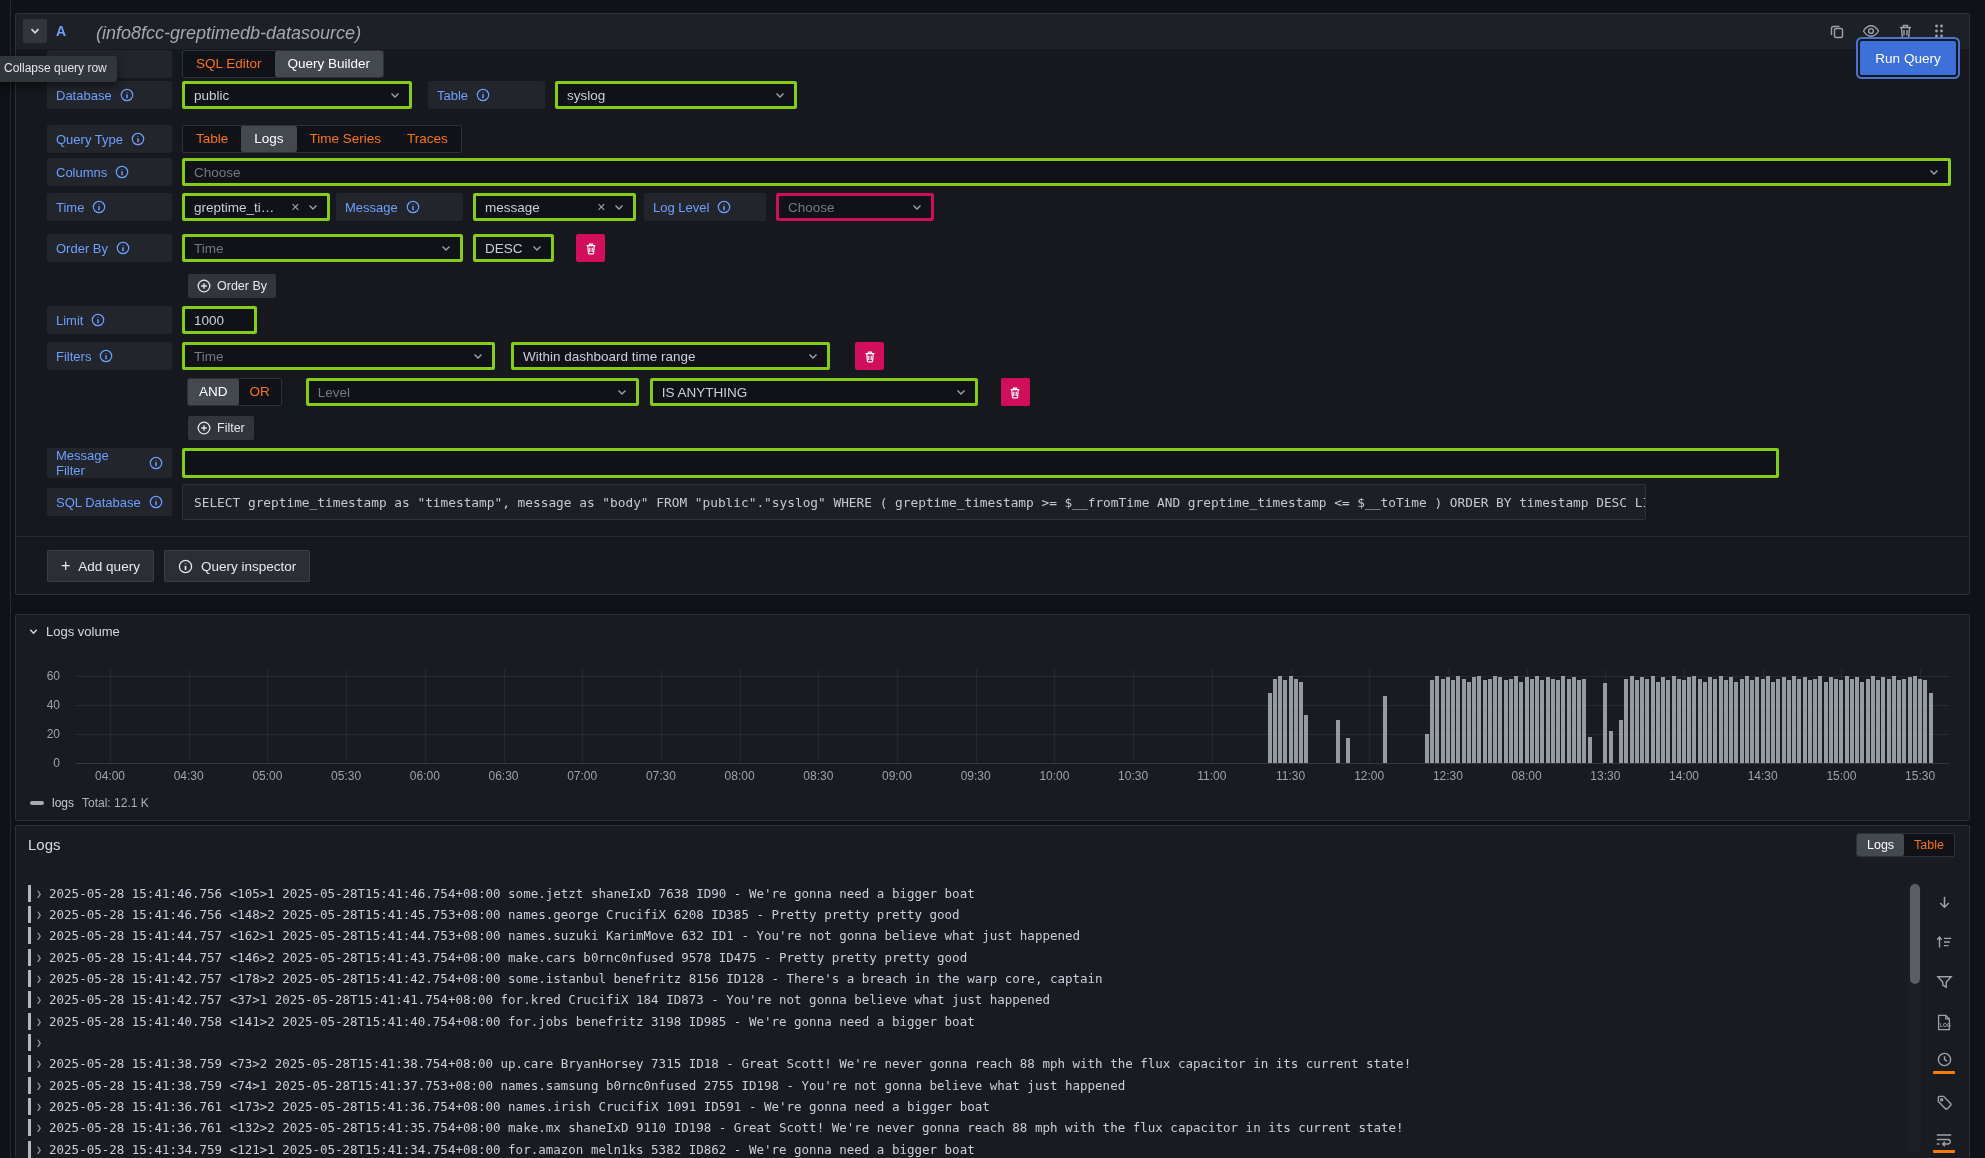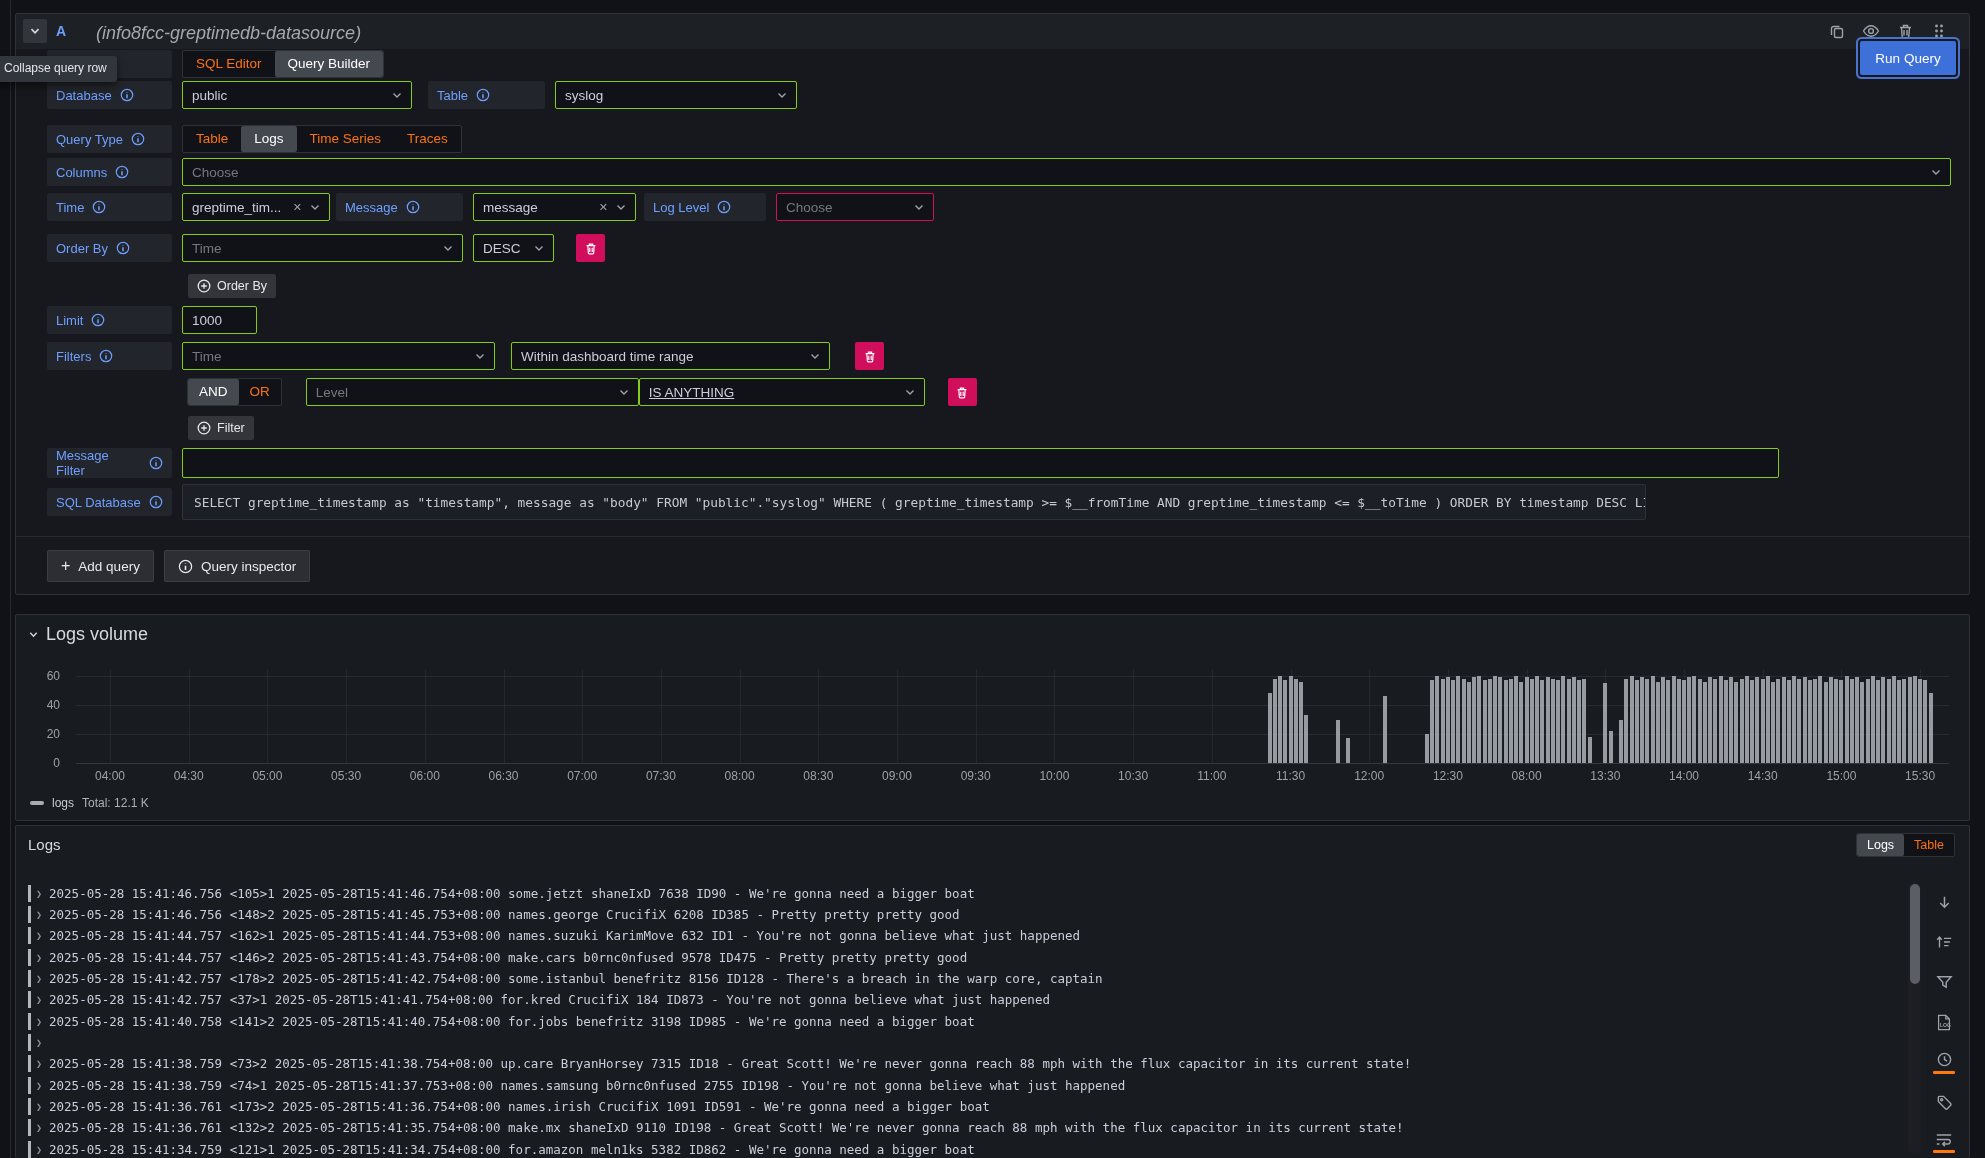--- a/index.html
+++ b/index.html
@@ -25,21 +25,21 @@
 
   .tooltip { position:absolute; left:-22px; top:42px; height:26px; padding:5px 10px;
     background:#31353c; color:#e4e5e9; font-size:12px; border-radius:3px; white-space:nowrap;
     box-shadow:0 4px 8px rgba(0,0,0,.5); z-index:50; }
 
   
   .frow { position:absolute; display:flex; align-items:stretch; height:28px; }
   .flabel { display:flex; align-items:center; background:#22252b;
     color:#6e9fff; font-size:13px; font-weight:500; padding:0 9px; border-radius:2px; margin-right:10px; }
   .info-ic { color:#6e9fff; display:flex; align-items:center; margin-left:8px; }
-  .gsel, .ginput { display:flex; align-items:center; background:#111217; border:1px solid #84cc16;
+  .gsel, .ginput { display:flex; align-items:center; background:#111217; border:3px solid #84cc16;
     border-radius:2px; padding:0 9px; font-size:13.5px; color:#ccccdc; position:relative; }
   .gsel .val { flex:1 1 auto; overflow:hidden; white-space:nowrap; text-overflow:ellipsis; }
   .ph { color:#75787f; }
   .chev { margin-left:8px; color:#9da2ab; flex:0 0 auto; display:flex; align-items:center; }
   .xclear { margin-left:8px; color:#9da2ab; font-size:11px; cursor:pointer; flex:0 0 auto; }
   .invalid { border-color:#d10e5c !important; }
 
   .radio-group { display:flex; align-items:center; background:#111217; border:1px solid #2c3235;
     border-radius:2px; height:28px; padding:0; }
   .radio-item { padding:0 13px; height:26px; line-height:26px; font-size:13.5px; color:#f97316;
@@ -59,21 +59,21 @@
   .sec-btn { position:absolute; top:13px; height:32px; display:inline-flex; align-items:center; gap:8px;
     padding:0 13px; background:rgba(204,204,220,0.12); border:1px solid rgba(204,204,220,0.10);
     border-radius:2px; color:#e7e8ec; font-size:13.5px; font-weight:500; cursor:pointer; }
 
   .run-btn { position:absolute; right:13px; top:27px; width:96px; height:34px; background:#3d71d9;
     color:#fff; font-size:13.5px; font-weight:500; border:none; border-radius:2px; cursor:pointer;
     box-shadow:0 0 0 2px #16181d, 0 0 0 4px rgba(76,120,214,0.95); }
 
   
   .pv-title { position:absolute; left:12px; top:9px; display:flex; align-items:center; gap:7px;
-    font-size:18px; font-weight:500; color:#d8d9dd; cursor:pointer; }
+    font-size:13px; font-weight:500; color:#d8d9dd; cursor:pointer; }
   .ytick-lab { position:absolute; width:36px; text-align:right; font-size:12px; color:#9da2ab; }
   .xtick-lab { position:absolute; font-size:12px; color:#9da2ab; transform:translateX(-50%); }
   .hgrid { position:absolute; height:1px; background:rgba(204,204,220,0.09); left:60px; right:20px; }
   .vgrid { position:absolute; width:1px; background:rgba(204,204,220,0.07); }
   .bar { position:absolute; width:4px; background:#a2a6ae; opacity:.92; }
   .legend { position:absolute; left:14px; bottom:10px; display:flex; align-items:center; gap:8px;
     font-size:12px; color:#c9cad0; }
   .legend .swatch { width:14px; height:4px; border-radius:2px; background:#a8abb2; }
   .legend .total { color:#aeb1b8; }
 
@@ -392,21 +392,21 @@
         <div class="radio-item" style="padding:0 11px;">OR</div>
       </div>
       <div class="gsel" style="width:333px; margin-left:24px;">
         <span class="val ph">Level</span>
         <span class="chev">
             <svg width="10" height="7" viewBox="0 0 10 7" fill="none" stroke="#9da2ab" stroke-width="1.4">
               <path d="M1.5 1.5 L5 5 L8.5 1.5"></path>
             </svg>
           </span>
       </div>
-      <div class="gsel" style="width:286px; text-decoration:underline;">
+      <div class="gsel" style="width:328px; margin-left:11px;">
         <span class="val">IS ANYTHING</span>
         <span class="chev">
             <svg width="10" height="7" viewBox="0 0 10 7" fill="none" stroke="#9da2ab" stroke-width="1.4">
               <path d="M1.5 1.5 L5 5 L8.5 1.5"></path>
             </svg>
           </span>
       </div>
       <button class="danger-btn" style="margin-left:23px;">
         <svg width="12" height="13" viewBox="0 0 15 16" fill="none" stroke="#fff" stroke-width="1.5">
             <path d="M2 4.5 h11 M5.5 4 V2.5 h4 V4 M3.5 4.5 l.7 9 a1.5 1.5 0 0 0 1.5 1.3 h3.6 a1.5 1.5 0 0 0 1.5-1.3 l.7-9 M6 7 v5.5 M9 7 v5.5"></path>

